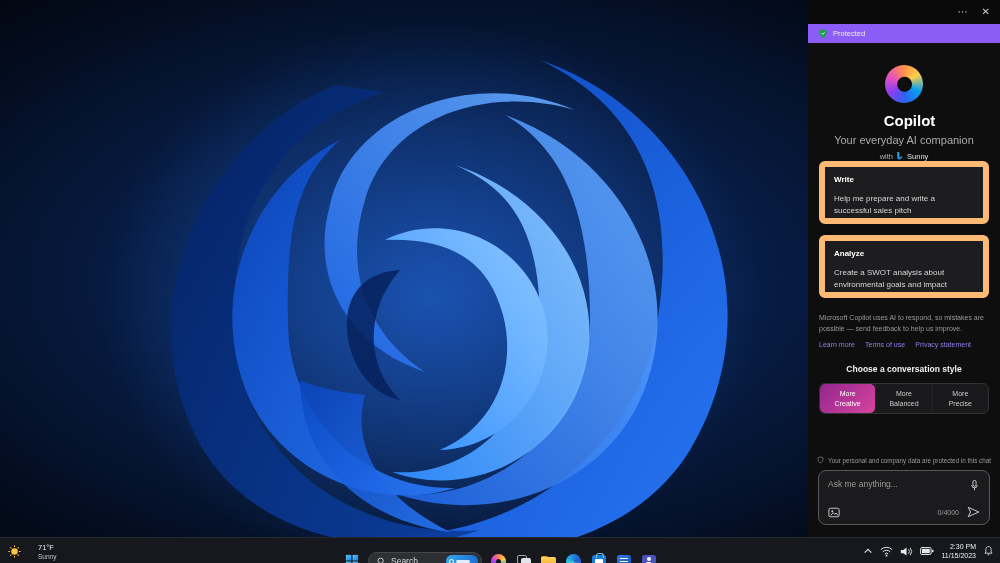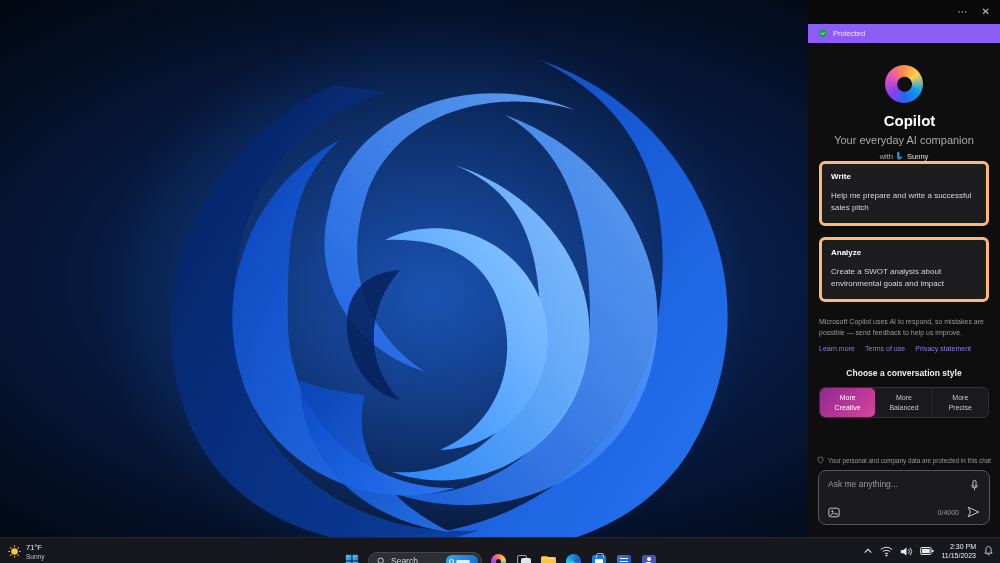--- a/index.html
+++ b/index.html
@@ -25,22 +25,22 @@
           background:conic-gradient(from 130deg,#0aa0f0,#2a64f0,#8a3ff0,#e44fc0,#ff8a4d,#ffd04a,#0aa0f0);
           position:relative; transform:rotate(-15deg); }
   .logo::after { content:""; position:absolute; left:50%; top:50%; width:15px; height:15px;
                  margin:-7.5px 0 0 -7.5px; border-radius:50%; background:#0e0e0f; }
   .panel-title { text-align:center; font-size:15px; font-weight:bold; color:#fff; margin-top:9px;margin-left:11px; }
   .tagline { text-align:center; font-size:11px; color:#ababab; margin-top:5px; }
   .with-bing { display:flex; align-items:center; justify-content:center; gap:3px;
                margin-top:5px; font-size:7.5px; color:#ababab; }
   .with-bing .bing-name { color:#e0e0e0; }
 
-  .card { margin:0 11px 11px; background:#1d1d1f; border:3px solid #fdba74;
-          border-radius:6px; padding:8px 9px 10px; }
+  .card { margin:0 11px 11px; background:#1d1d1f; border:6px solid #fdba74;
+          border-radius:6px; padding:8px 9px 2px; }
   .card:first-of-type { margin-top:20px; }
   .card-title { font-size:8px; font-weight:bold; color:#fff; }
   .card-body { font-size:8px; color:#d6d6d6; margin-top:9px; line-height:1.45; }
 
   .disclaimer { margin:4px 11px 0; font-size:7px; color:#9a9a9a; line-height:1.5; }
   .links-row { display:flex; justify-content:space-between; margin:7px 11px 0 11px; padding-right:18px; }
   .links-row a { font-size:7px; color:#8f7fe8; text-decoration:none; }
 
   .style-title { text-align:center; font-size:8.5px; color:#f0f0f0; margin-top:16px;font-weight:bold; }
   .style-group { display:flex; margin:9px 11px 0; background:#1a1a1c; border:1px solid #323234;
@@ -63,21 +63,21 @@
   .ask-row input { flex:1; background:transparent; border:none; outline:none;
                    font-size:8.5px; color:#e0e0e0; font-family:"Liberation Sans",sans-serif; }
   .ask-row input::placeholder { color:#9a9a9a; }
   .ask-bottom { display:flex; align-items:center; margin-top:14px; }
   .counter { margin-left:auto; font-size:7px; color:#9a9a9a; margin-right:8px; }
 
   
   .taskbar { position:absolute; left:0; right:0; bottom:0; height:26px;
              background:#16181d; border-top:1px solid #26282d; }
   .tb-weather { position:absolute; left:8px; top:0; height:26px; display:flex;
-                align-items:center; gap:5px; }
+                align-items:center; gap:17px; }
   .tb-weather .temp { font-size:7.5px; color:#f0f0f0; }
   .tb-weather .cond { font-size:6.5px; color:#c4c4c4; margin-top:1px; }
   .tb-center { position:absolute; left:50%; top:16px; transform:translateX(-50%);
                height:14px; display:flex; align-items:center; gap:8px; }
   .tb-icon { width:17px; height:17px; display:flex; align-items:center; justify-content:center; }
   .search-pill { width:114px; height:18px; border-radius:9px; background:#2d2f33;
                  border:1px solid #44464b; display:flex; align-items:center;
                  gap:5px; padding:0 3px 0 8px; }
   .search-pill span.stext { font-size:8.5px; color:#d8d8d8; flex:1; }
   .search-badge { width:32px; height:12px; border-radius:6px;

